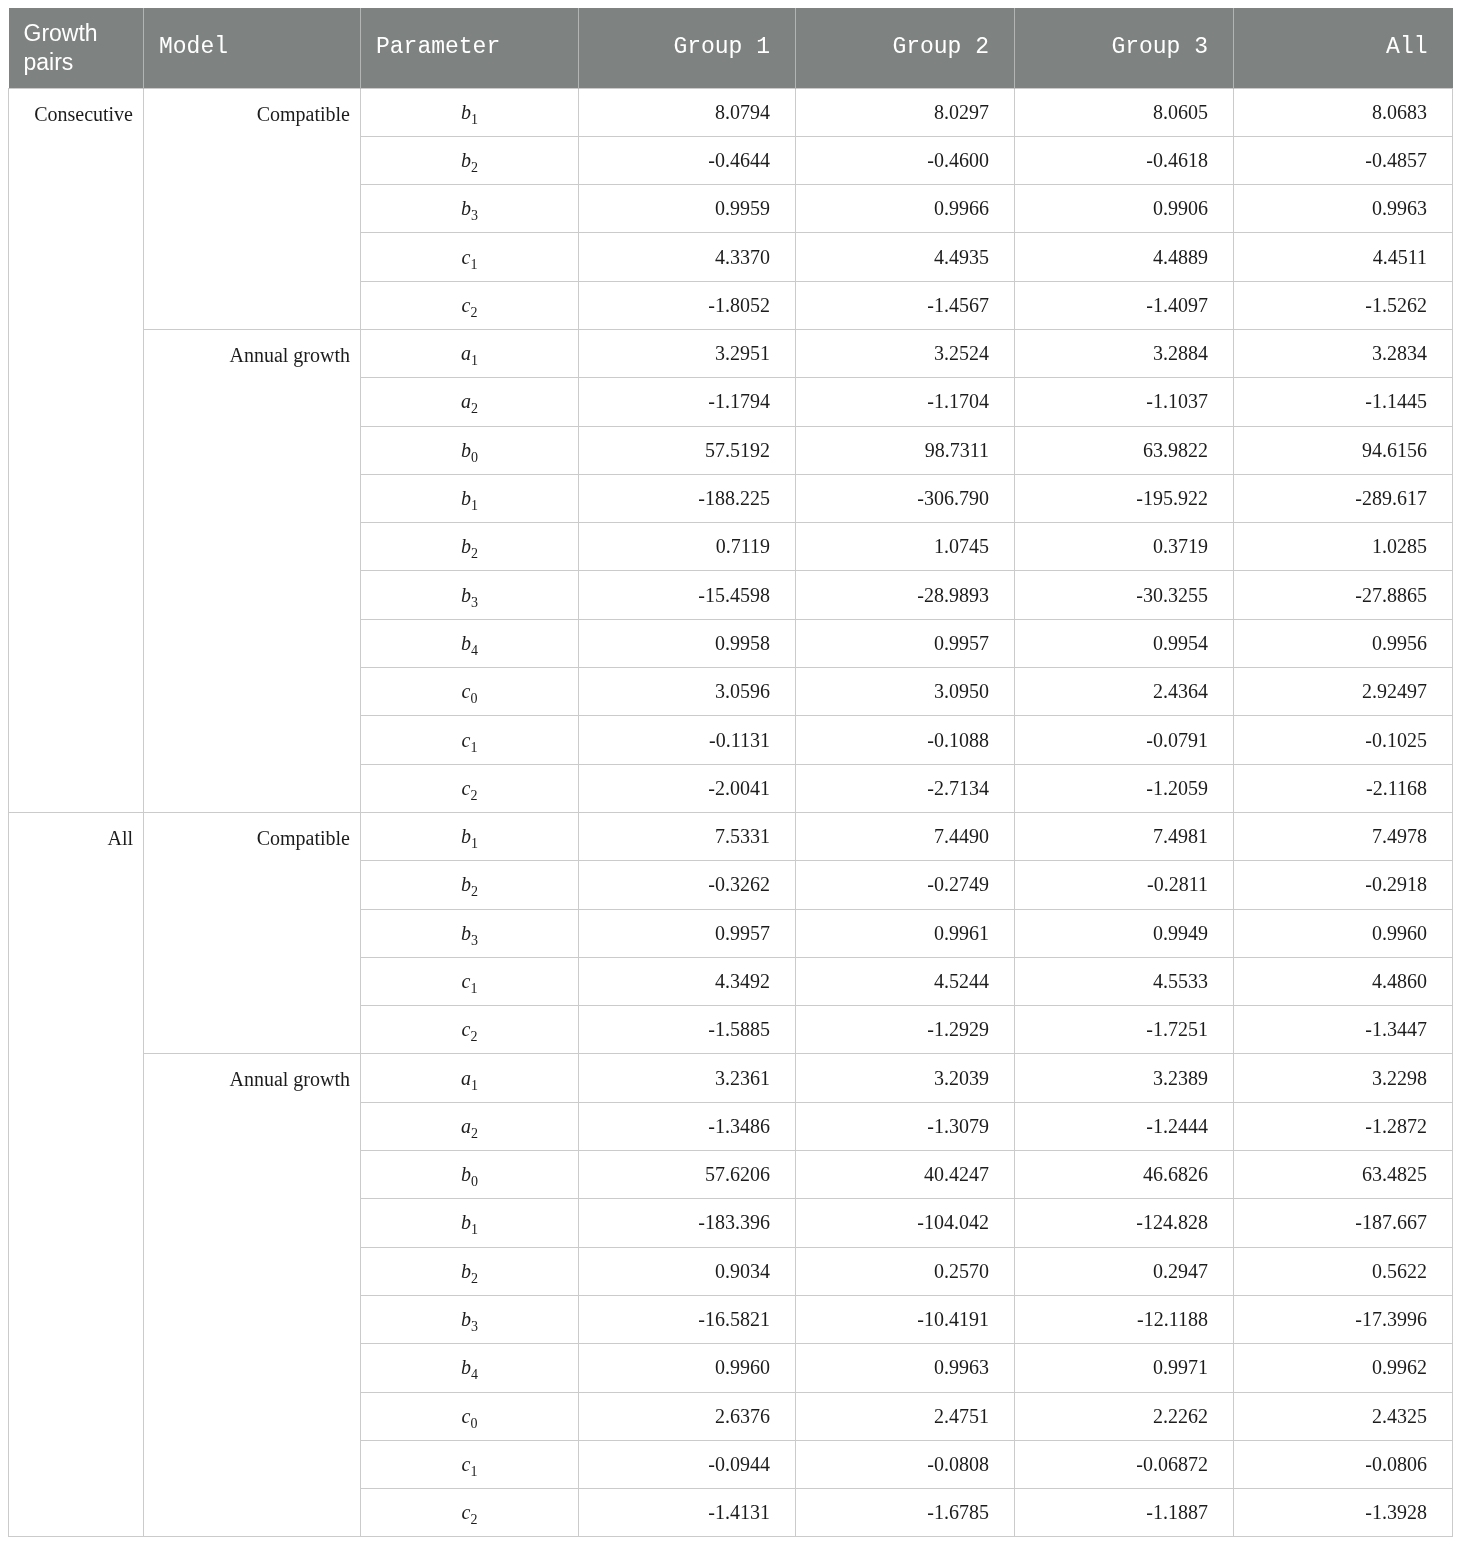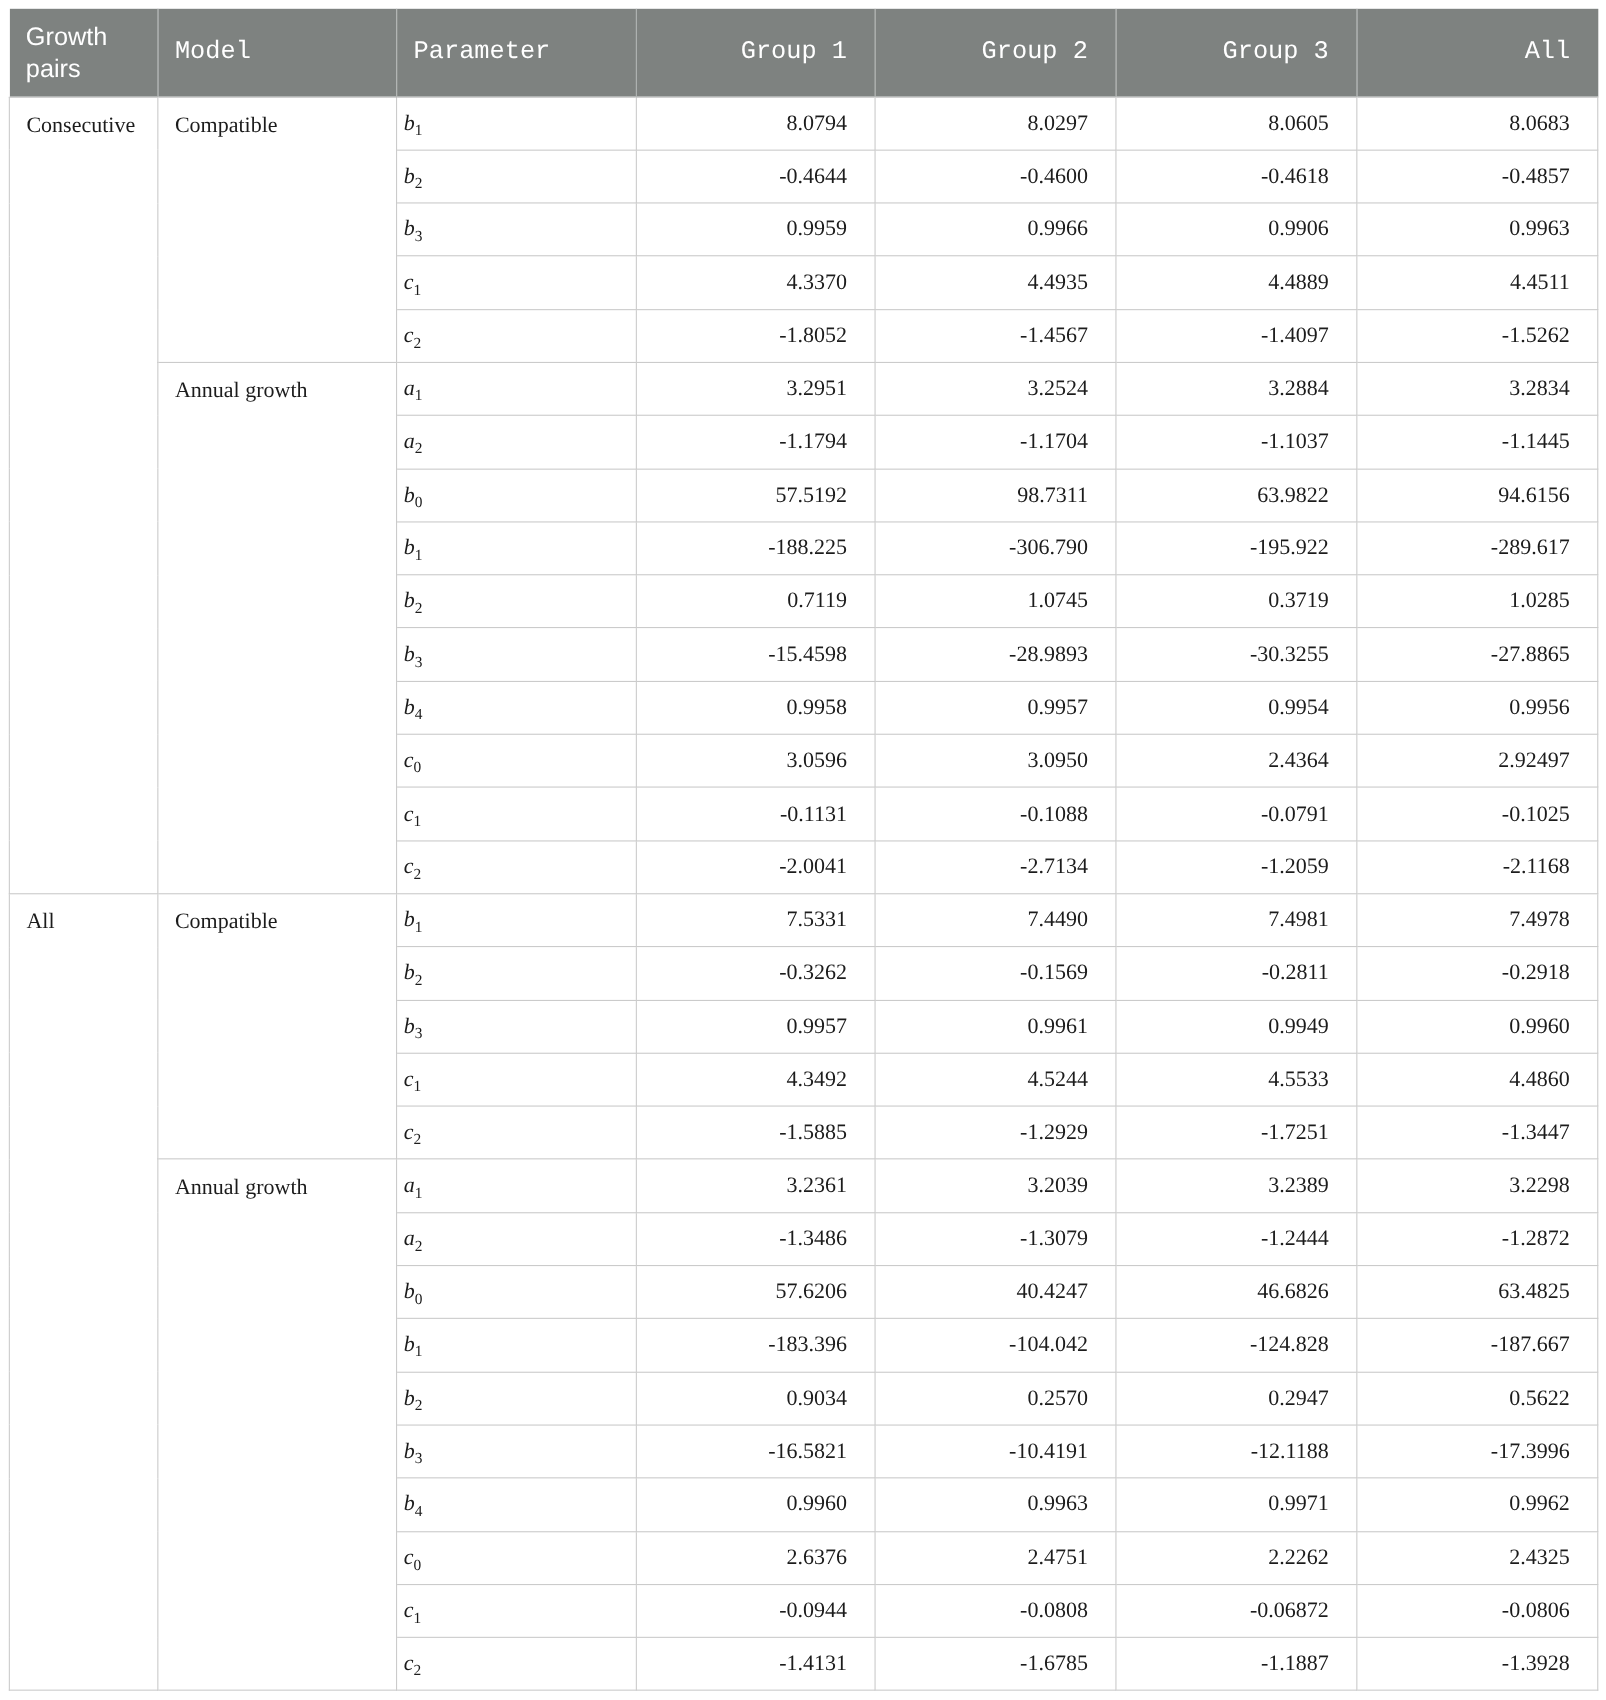--- a/index.html
+++ b/index.html
@@ -40,24 +40,25 @@
   tbody td {
     border: 1px solid var(--body-border, #cbcbcb);
     font-family: "Liberation Serif", serif;
     font-size: 20px;
     color: var(--body-text, #1c1c1c);
     height: 48.3px;
     background: #ffffff;
   }
   td.cell-growth, td.cell-model {
     vertical-align: top;
-    text-align: left;
+    text-align: right;
     padding: 14px 10px 0 15px;
   }
   td.cell-param {
+    text-align: center;
     vertical-align: middle;
     padding: 0 6px;
   }
   td.cell-param i {
     font-style: italic;
     font-family: "Liberation Serif", serif;
   }
   td.cell-param sub {
     font-style: normal;
     font-size: 14px;
@@ -209,21 +210,21 @@
           <td class="cell-model" rowspan="5">Compatible</td>
           <td class="cell-param"><i>b</i><sub>1</sub></td>
           <td class="cell-value">7.5331</td>
           <td class="cell-value">7.4490</td>
           <td class="cell-value">7.4981</td>
           <td class="cell-value">7.4978</td>
         </tr>
         <tr>
           <td class="cell-param"><i>b</i><sub>2</sub></td>
           <td class="cell-value">-0.3262</td>
-          <td class="cell-value">-0.1569</td>
+          <td class="cell-value">-0.2749</td>
           <td class="cell-value">-0.2811</td>
           <td class="cell-value">-0.2918</td>
         </tr>
         <tr>
           <td class="cell-param"><i>b</i><sub>3</sub></td>
           <td class="cell-value">0.9957</td>
           <td class="cell-value">0.9961</td>
           <td class="cell-value">0.9949</td>
           <td class="cell-value">0.9960</td>
         </tr>

